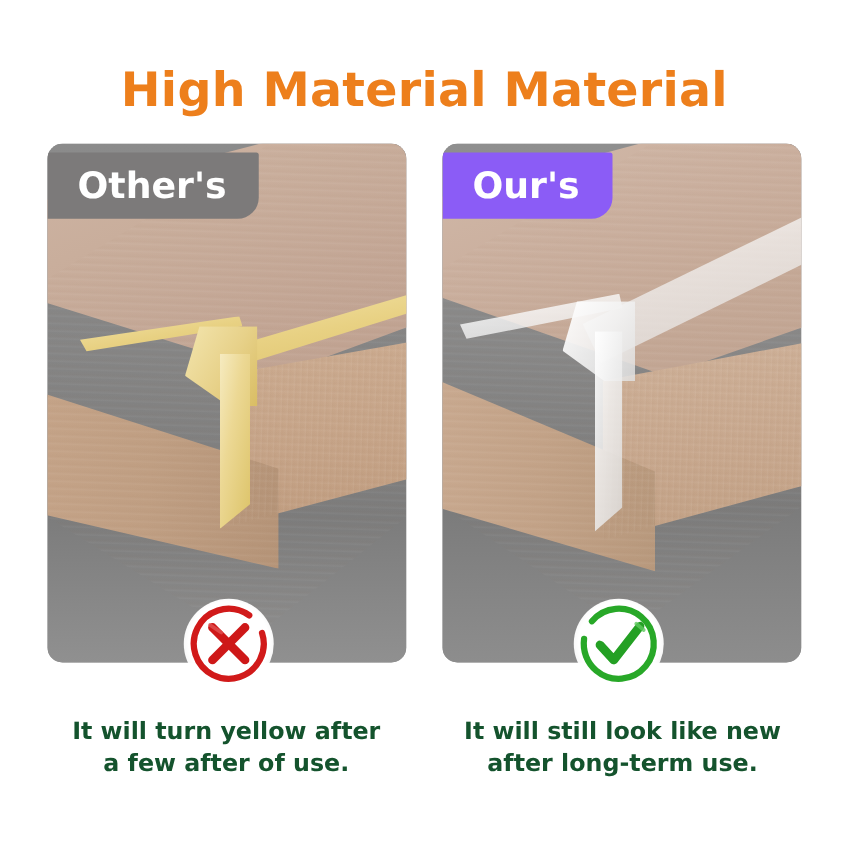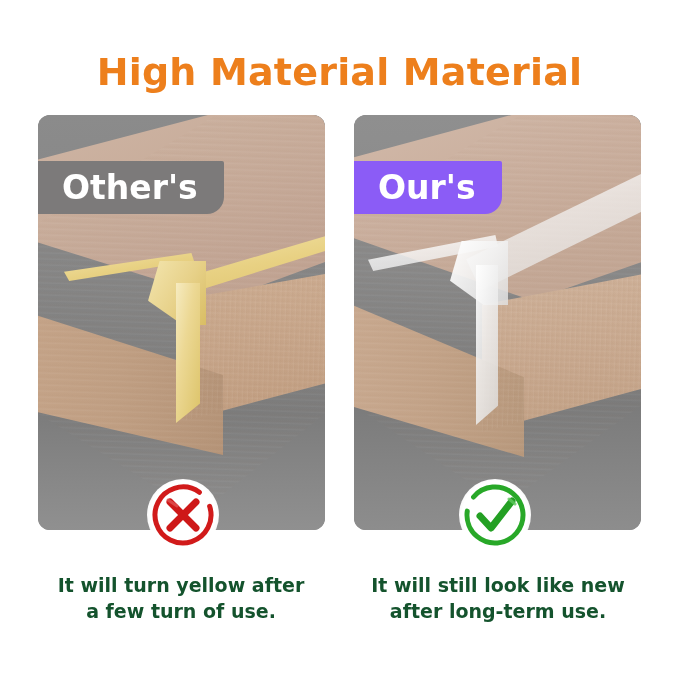--- a/index.html
+++ b/index.html
@@ -143,27 +143,26 @@
 
   
   .badge {
     position: absolute;
     top: 7px;
     left: 0;
     height: 53px;
     line-height: 53px;
     padding: 0 26px 0 24px;
     color: #ffffff;
-    font-size: 33px;
+    font-size: 29px;
     font-weight: bold;
     border-bottom-right-radius: 17px;
     border-top-right-radius: 2px;
     white-space: nowrap;
     z-index: 6;
-    margin-top: 39px;
   }
   .badge-other { background: #7c7a7a; }
   .badge-our   { background: #8b5cf6; }
 
   
   .mark {
     position: absolute;
     width: 72px;
     height: 72px;
     border-radius: 50%;
@@ -290,19 +289,19 @@
 <div class="mark" style="left:459px; top:479px;">
   <svg width="72" height="72" viewBox="0 0 72 72" aria-hidden="true">
     <circle cx="36" cy="36" r="28" fill="none" stroke="#28A828" stroke-width="5" stroke-linecap="round" stroke-dasharray="160 16" transform="rotate(-140 36 36)"></circle>
     <path d="M21 37 L32 49 L53 22" stroke="#24A024" stroke-width="7" stroke-linecap="round" stroke-linejoin="round" fill="none"></path>
     <path d="M50 20 L56 25" stroke="#5FC95F" stroke-width="3" stroke-linecap="round" fill="none" opacity=".8"></path>
   </svg>
 </div>
 
 <div class="caption caption-left">
   <span class="l1">It will turn yellow after</span>
-  <span class="l2">a few turn of use.</span>
+  <span class="l2">a few after of use.</span>
 </div>
 
 <div class="caption caption-right">
   <span class="l1">It will still look like new</span>
   <span class="l2">after long-term use.</span>
 </div>
 
 </body></html>

